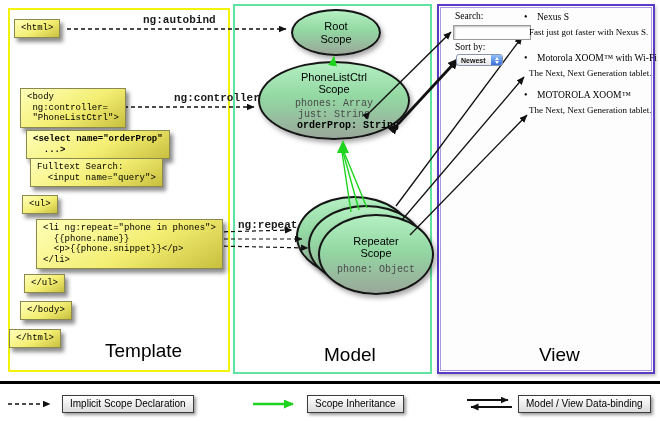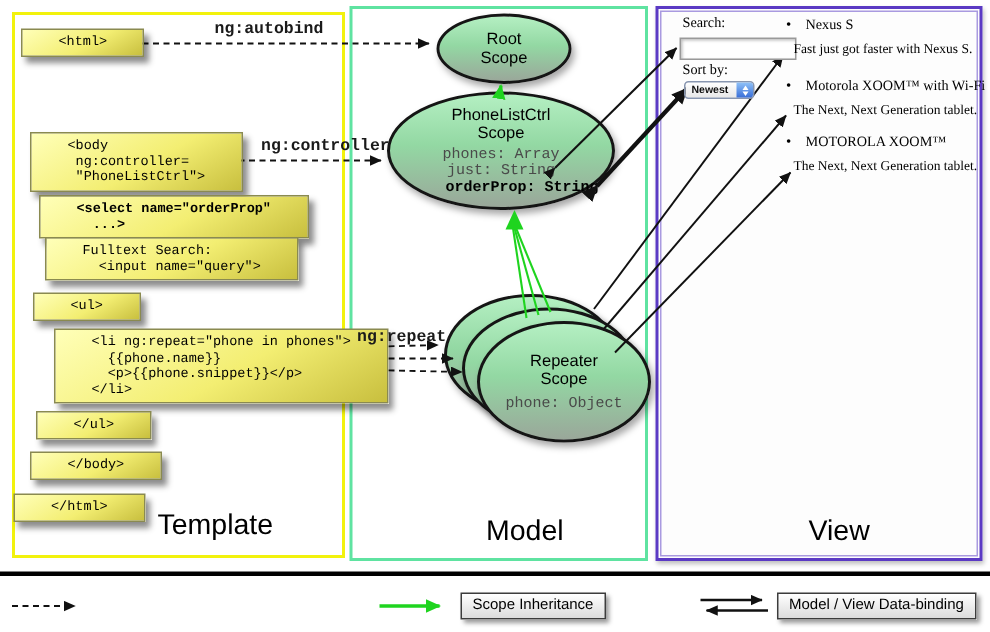--- a/index.html
+++ b/index.html
@@ -18,21 +18,21 @@
   #label-template { left:105px; top:340px; }
   #label-model    { left:324px; top:344px; }
   #label-view     { left:539px; top:344px; }
 
   
   .codebox { position:absolute; z-index:7;
      font-family:"Liberation Mono","DejaVu Sans Mono",monospace;
      font-size:9px; line-height:10.5px; color:#000; white-space:pre;
      background:linear-gradient(150deg,#ffffb8 0%,#f3ee72 55%,#c8bf3e 100%);
      border:1px solid #8a8a50; box-shadow:3px 4px 4px rgba(0,0,0,.45);
-     padding:3px 24px; }
+     padding:3px 6px; }
   .codebox.bold { font-weight:bold; }
   #box-html-open  { left:14px; top:19px; }
   #box-body-open  { left:20px; top:88px; }
   #box-select     { left:26px; top:130px; }
   #box-fulltext   { left:30px; top:158px; }
   #box-ul-open    { left:22px; top:195px; }
   #box-li-repeat  { left:36px; top:219px; }
   #box-ul-close   { left:24px; top:274px; }
   #box-body-close { left:20px; top:301px; }
   #box-html-close { left:9px;  top:329px; }
@@ -212,16 +212,17 @@
     <span class="bullet">•</span>
     <span class="title">MOTOROLA XOOM™</span>
     <span class="snippet">The Next, Next Generation tablet.</span>
   </div>
 
   <div class="col-label" id="label-template">Template</div>
   <div class="col-label" id="label-model">Model</div>
   <div class="col-label" id="label-view">View</div>
 
   <div id="legend-rule"></div>
+  <div class="legend-box" id="legend-implicit">Implicit Scope Declaration</div>
   <div class="legend-box" id="legend-binding">Model / View Data-binding</div>
   <div class="legend-box" id="legend-inherit">Scope Inheritance</div>
 
 </div>
 
 </body></html>

